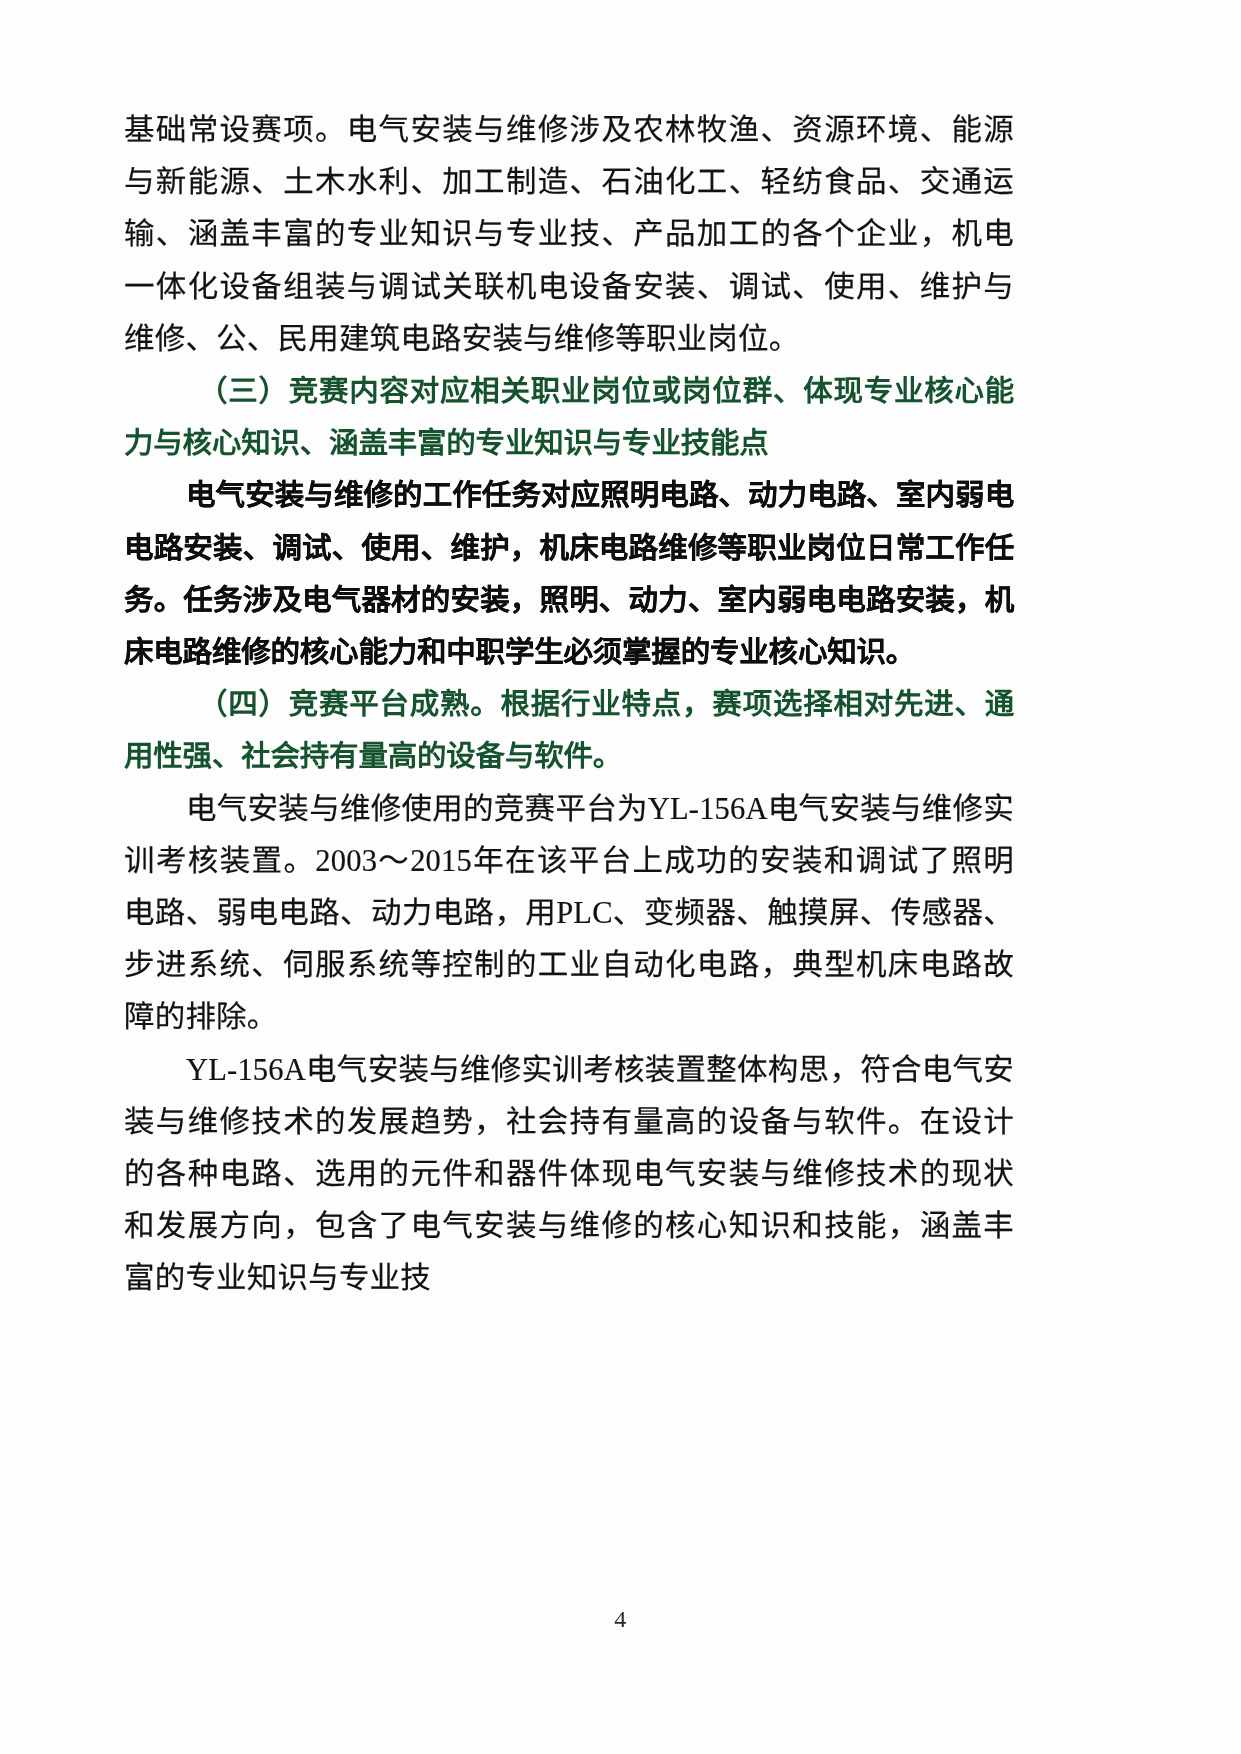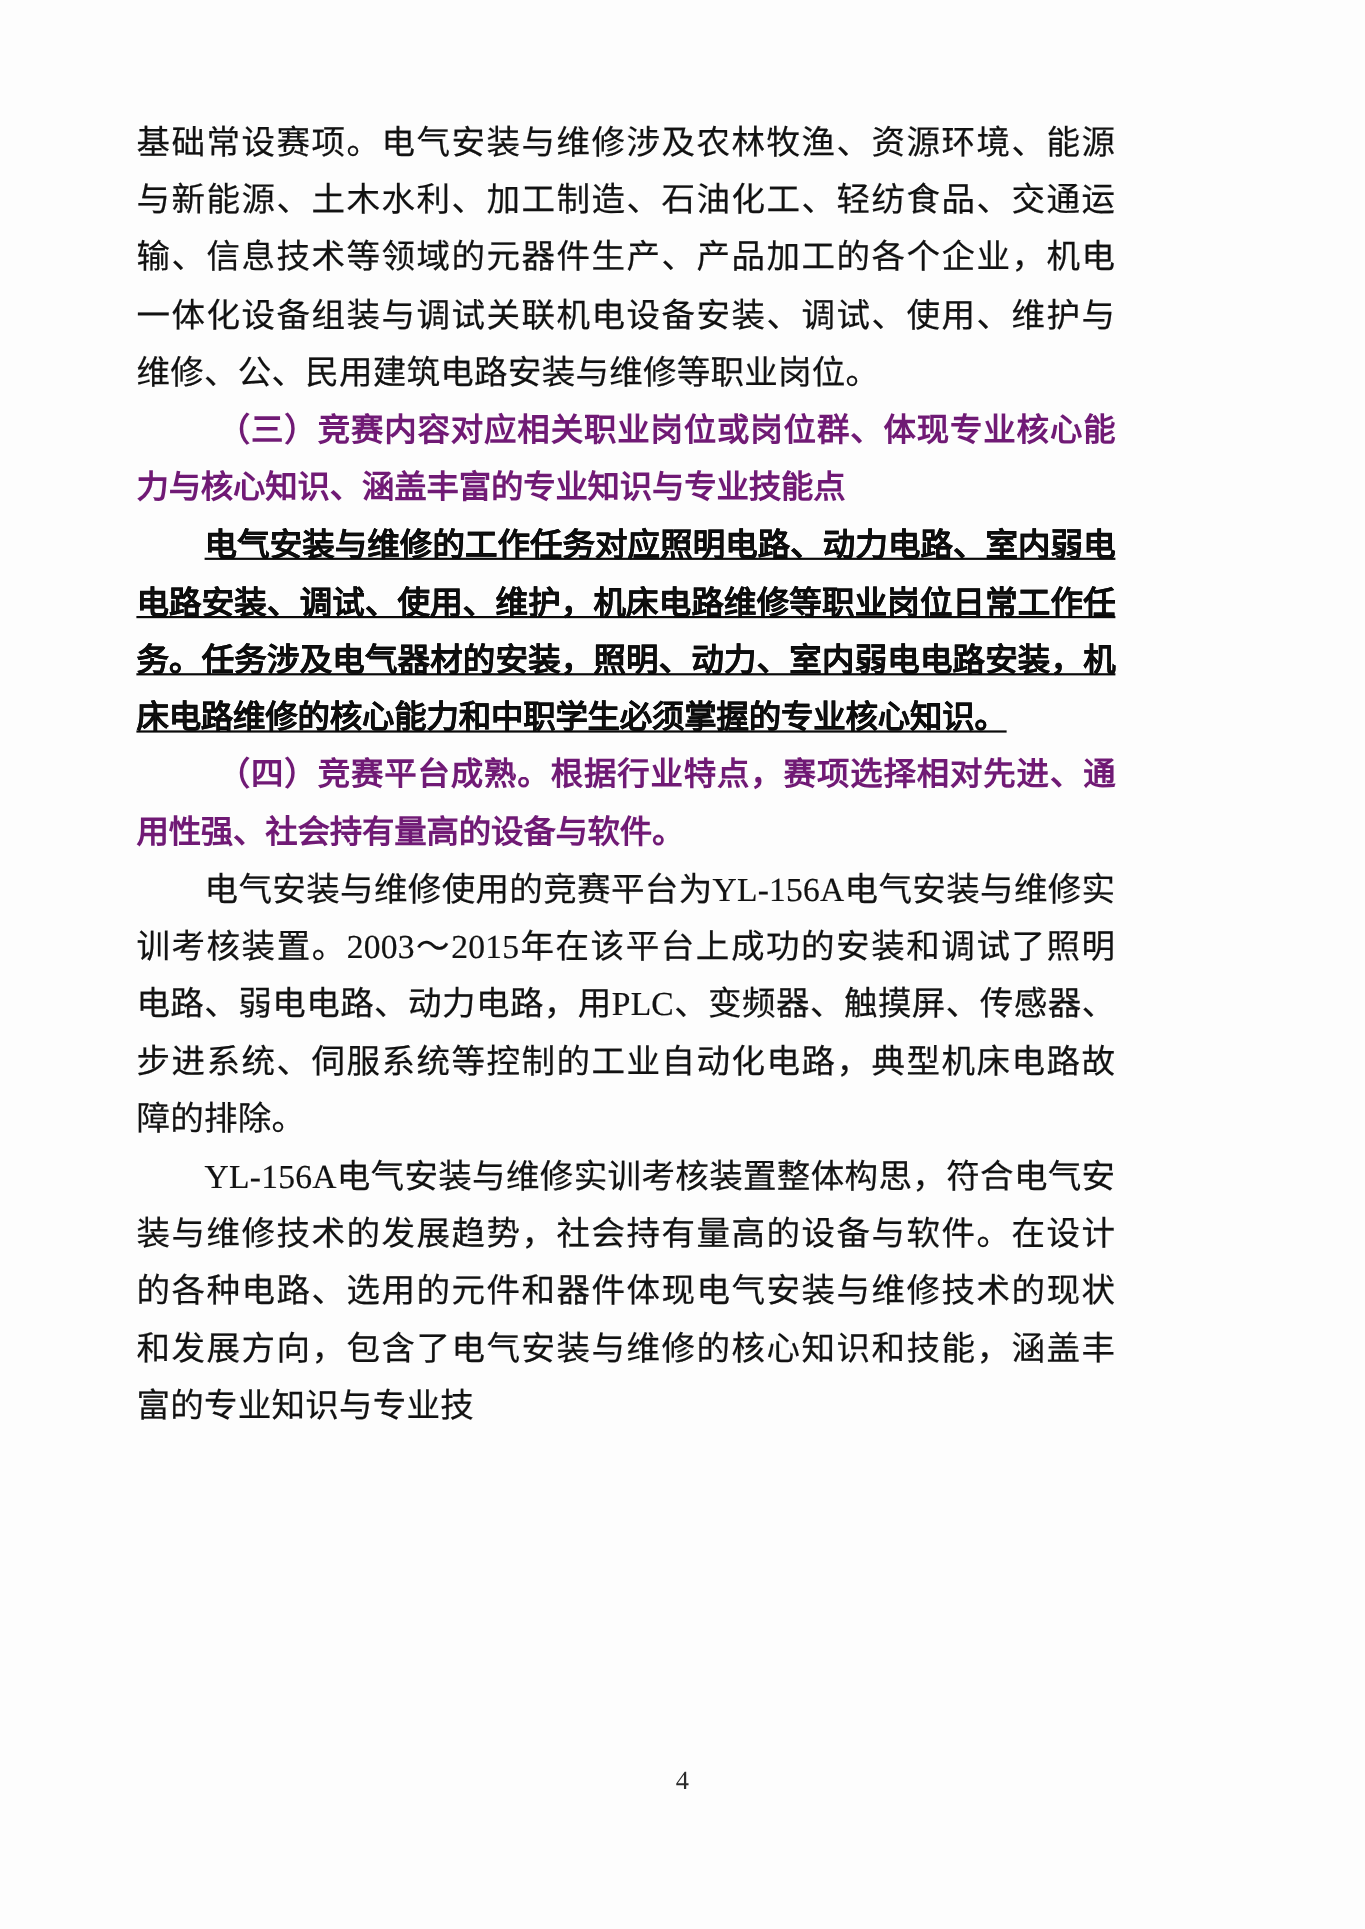--- a/index.html
+++ b/index.html
@@ -54,37 +54,36 @@
     font-weight: 400;
     -webkit-text-stroke: 0.18px #121212;
   }
 
   
   .w-heavy {
     font-family: "DejaVu Sans", "Liberation Sans", sans-serif;
     font-weight: 700;
     font-size: 29.5px;
     letter-spacing: -0.2px;
-    text-decoration: underline;
     -webkit-text-stroke: 0.1px #0a0a0a;
   }
 
   
   .heading {
     font-family: "DejaVu Sans", "Liberation Sans", sans-serif;
     font-weight: 700;
     font-size: 29.5px;
     line-height: 52.2px;
     letter-spacing: -0.2px;
     text-align: justify;
     text-justify: inter-ideograph;
     text-align-last: left;
     word-break: break-all;
     margin: 0;
-    color: #701a75;
+    color: #14532d;
   }
 
   .indent {
     text-indent: 62px;
   }
   .indent-wide {
     text-indent: 74px;
   }
 
   
@@ -100,21 +99,21 @@
     letter-spacing: 0.5px;
   }
 </style>
 </head>
 <body>
 
 <div class="page">
 
   <div class="page-body">
 
-    <p class="para w-regular">基础常设赛项。电气安装与维修涉及农林牧渔、资源环境、能源与新能源、土木水利、加工制造、石油化工、轻纺食品、交通运输、信息技术等领域的元器件生产、产品加工的各个企业，机电一体化设备组装与调试关联机电设备安装、调试、使用、维护与维修、公、民用建筑电路安装与维修等职业岗位。</p>
+    <p class="para w-regular">基础常设赛项。电气安装与维修涉及农林牧渔、资源环境、能源与新能源、土木水利、加工制造、石油化工、轻纺食品、交通运输、涵盖丰富的专业知识与专业技、产品加工的各个企业，机电一体化设备组装与调试关联机电设备安装、调试、使用、维护与维修、公、民用建筑电路安装与维修等职业岗位。</p>
 
 
     <p class="heading indent-wide">（三）竞赛内容对应相关职业岗位或岗位群、体现专业核心能力与核心知识、涵盖丰富的专业知识与专业技能点</p>
 
     <p class="para w-heavy indent">电气安装与维修的工作任务对应照明电路、动力电路、室内弱电电路安装、调试、使用、维护，机床电路维修等职业岗位日常工作任务。任务涉及电气器材的安装，照明、动力、室内弱电电路安装，机床电路维修的核心能力和中职学生必须掌握的专业核心知识。</p>
 
     <p class="heading indent-wide">（四）竞赛平台成熟。根据行业特点，赛项选择相对先进、通用性强、社会持有量高的设备与软件。</p>
 
     <p class="para w-regular indent">电气安装与维修使用的竞赛平台为YL-156A电气安装与维修实训考核装置。2003～2015年在该平台上成功的安装和调试了照明电路、弱电电路、动力电路，用PLC、变频器、触摸屏、传感器、步进系统、伺服系统等控制的工业自动化电路，典型机床电路故障的排除。</p>
 

